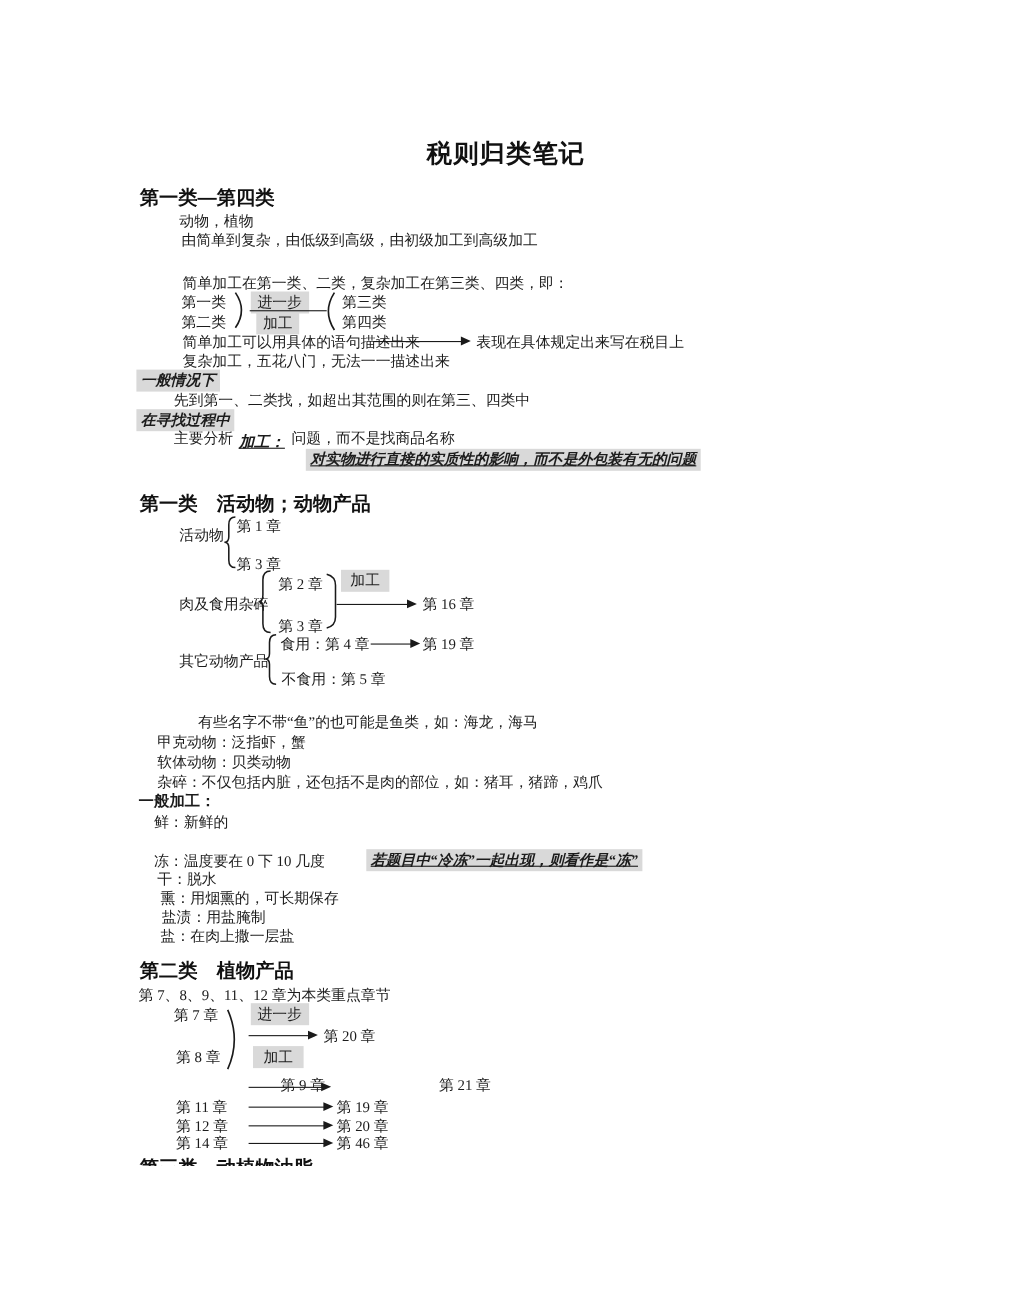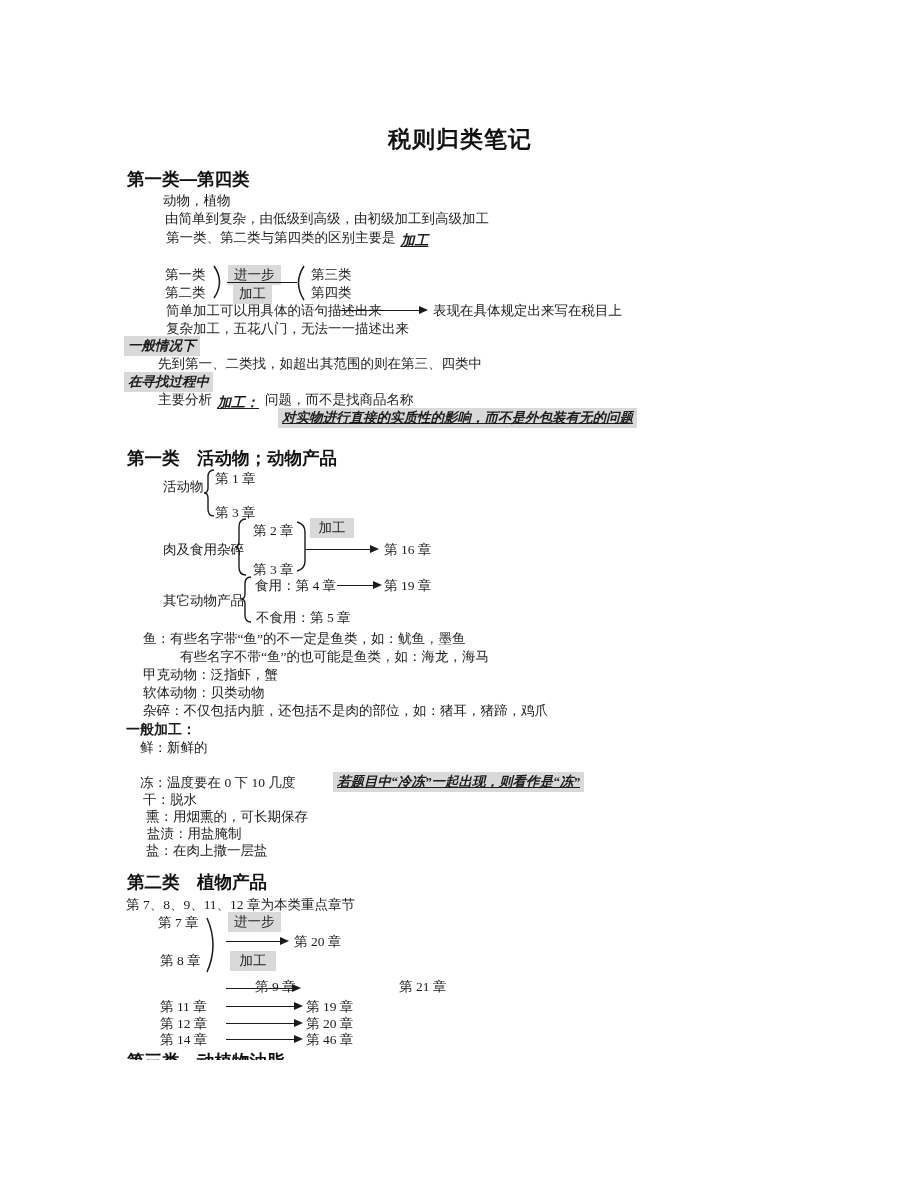--- a/index.html
+++ b/index.html
@@ -27,23 +27,21 @@
 </head>
 <body>
 
 <div class="page">
 
   <div class="title">税则归类笔记</div>
 
   <div class="h" style="left:127px;top:167px">第一类—第四类</div>
   <div class="t" style="left:163px;top:193px">动物，植物</div>
   <div class="t" style="left:165px;top:211px">由简单到复杂，由低级到高级，由初级加工到高级加工</div>
-  <div class="t" style="left:166px;top:229px">
-    <span>第一类、第二类与第四类的区别主要是</span><span class="em" style="margin-left:5px">加工</span>
-  </div>
+  <div class="t" style="left:166px;top:250px">简单加工在第一类、二类，复杂加工在第三类、四类，即：</div>
 
   <div class="t" style="left:165px;top:267px">第一类</div>
   <div class="t" style="left:165px;top:285px">第二类</div>
   <svg class="brace" style="left:212px;top:265px" width="14" height="34">
     <path d="M 2 1 Q 13 17 2 33" fill="none" stroke="#1a1a1a" stroke-width="1.5"></path>
   </svg>
   <div class="procbox" style="left:228px;top:265px">进一步</div>
   <div class="line" style="left:227px;top:282px;width:70px"></div>
   <div class="procbox" style="left:233px;top:284px">加工</div>
   <svg class="brace" style="left:292px;top:265px" width="14" height="36">
@@ -89,21 +87,20 @@
 
   <div class="t" style="left:255px;top:578px">食用：第 4 章</div>
   <div class="arrow" style="left:337px;top:585px;width:42px"></div>
   <div class="t" style="left:384px;top:578px">第 19 章</div>
   <div class="t" style="left:163px;top:593px">其它动物产品</div>
   <svg class="brace" style="left:240px;top:576px" width="12" height="47">
     <path d="M 11 1 Q 5 1 5 8 L 5 18 Q 5 23 1 23 Q 5 23 5 28 L 5 39 Q 5 46 11 46" fill="none" stroke="#1a1a1a" stroke-width="1.4"></path>
   </svg>
   <div class="t" style="left:256px;top:610px">不食用：第 5 章</div>
 
-  <div class="t" style="left:143px;top:631px">鱼：有些名字带“鱼”的不一定是鱼类，如：鱿鱼，墨鱼</div>
   <div class="t" style="left:180px;top:649px">有些名字不带“鱼”的也可能是鱼类，如：海龙，海马</div>
   <div class="t" style="left:143px;top:667px">甲克动物：泛指虾，蟹</div>
   <div class="t" style="left:143px;top:685px">软体动物：贝类动物</div>
   <div class="t" style="left:143px;top:703px">杂碎：不仅包括内脏，还包括不是肉的部位，如：猪耳，猪蹄，鸡爪</div>
 
   <div class="t bold" style="left:126px;top:721px;font-size:14px">一般加工：</div>
   <div class="t" style="left:140px;top:740px">鲜：新鲜的</div>
   <div class="t" style="left:140px;top:775px">冻：温度要在 0 下 10 几度</div>
   <div class="note-hl u" style="left:333px;top:772px">若题目中“冷冻”一起出现，则看作是“冻”</div>
   <div class="t" style="left:143px;top:792px">干：脱水</div>

